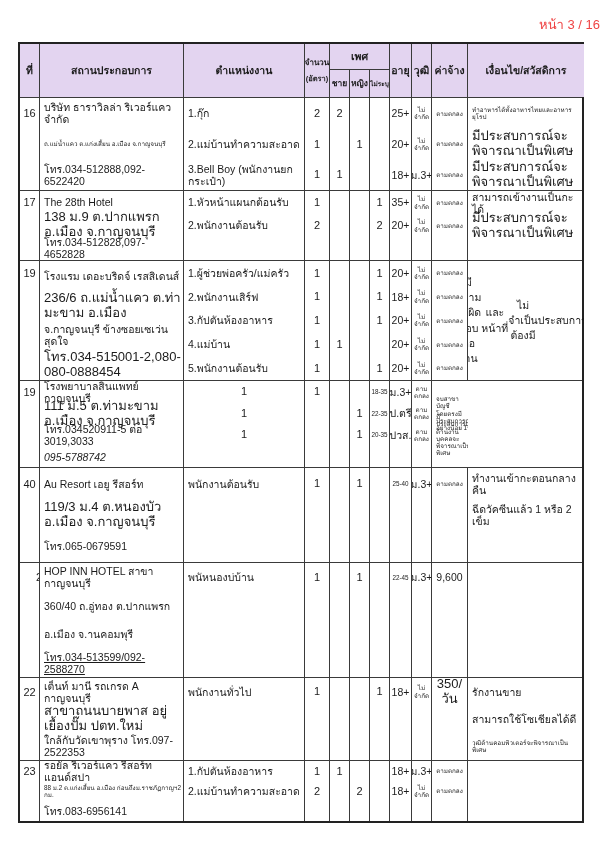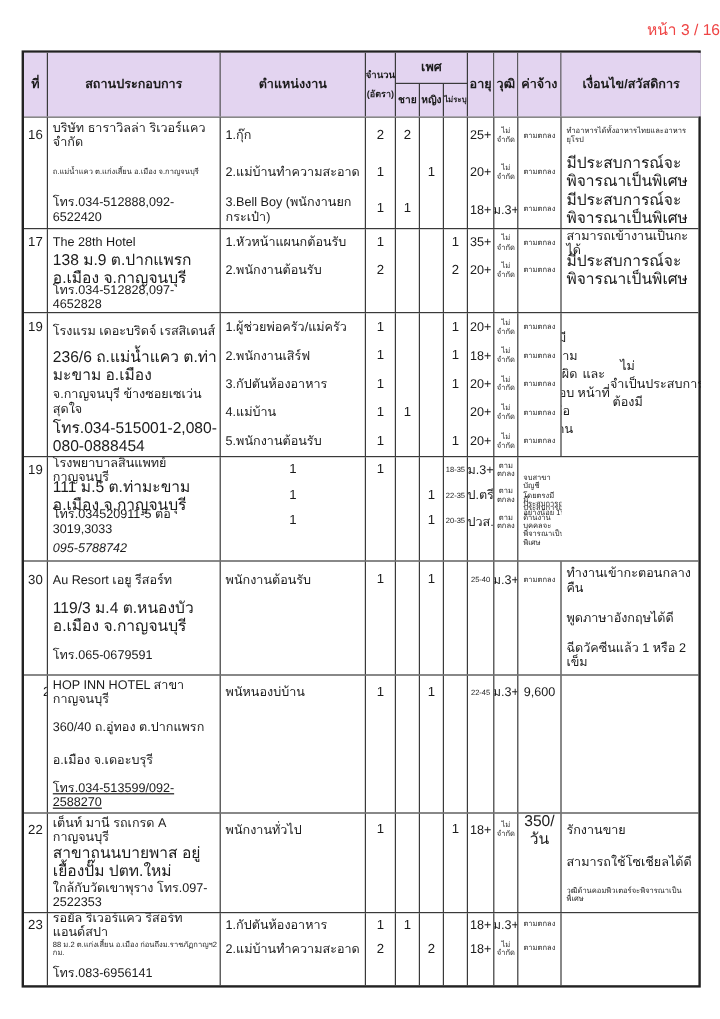--- a/index.html
+++ b/index.html
@@ -328,21 +328,21 @@
         </div>
         <div class="cell last">
           <div class="slot left" style="height: 21.75px;"></div>
           <div class="slot left sz-t" style="height: 21.75px;">จบสาขาบัญชีโดยตรงมีประสบการณ์อย่างน้อย 1ปี</div>
           <div class="slot left sz-t" style="height: 21.75px;">มีประสบการณ์ด้านงานบุคคลจะพิจารณาเป็นพิเศษ</div>
           <div class="slot left" style="height: 21.75px;"></div>
         </div>
       </div>
       <div class="grid record" style="height: 95px;">
         <div class="cell">
-          <div class="slot center num" style="height: 31.6667px;">30</div>
+          <div class="slot center num" style="height: 31.6667px;">40</div>
         </div>
         <div class="cell">
           <div class="slot left sz-n" style="height: 31.6667px;">Au Resort เอยู รีสอร์ท</div>
           <div class="slot left sz-s" style="height: 31.6667px;">119/3 ม.4 ต.หนองบัว อ.เมือง จ.กาญจนบุรี</div>
           <div class="slot left sz-n" style="height: 31.6667px;">โทร.065-0679591</div>
         </div>
         <div class="cell">
           <div class="slot left sz-n" style="height: 31.6667px;">พนักงานต้อนรับ</div>
           <div class="slot left sz-n" style="height: 31.6667px;"></div>
           <div class="slot left sz-n" style="height: 31.6667px;"></div>
@@ -377,32 +377,31 @@
           <div class="slot center" style="height: 31.6667px;"></div>
           <div class="slot center" style="height: 31.6667px;"></div>
         </div>
         <div class="cell">
           <div class="slot center sz-t" style="height: 31.6667px;">ตามตกลง</div>
           <div class="slot center" style="height: 31.6667px;"></div>
           <div class="slot center" style="height: 31.6667px;"></div>
         </div>
         <div class="cell last">
           <div class="slot left sz-n" style="height: 31.6667px;">ทำงานเข้ากะตอนกลางคืน</div>
-          <div class="slot left sz-n" style="height: 31.6667px;">พูดภาษาอังกฤษได้ดี</div>
           <div class="slot left sz-n" style="height: 31.6667px;">ฉีดวัคซีนแล้ว 1 หรือ 2 เข็ม</div>
         </div>
       </div>
       <div class="grid record" style="height: 115px;">
         <div class="cell">
           <div class="slot center num" style="height: 28.75px; padding-left: 22px;">21</div>
         </div>
         <div class="cell">
           <div class="slot left sz-n" style="height: 28.75px;">HOP INN HOTEL สาขากาญจนบุรี</div>
           <div class="slot left sz-n" style="height: 28.75px;">360/40 ถ.อู่ทอง ต.ปากแพรก</div>
-          <div class="slot left sz-n" style="height: 28.75px;">อ.เมือง จ.เดอะบรุรี</div>
+          <div class="slot left sz-n" style="height: 28.75px;">อ.เมือง จ.านคอมพุรี</div>
           <div class="slot left sz-n" style="height: 28.75px; text-decoration: underline;">โทร.034-513599/092-2588270</div>
         </div>
         <div class="cell">
           <div class="slot left sz-n" style="height: 28.75px;">พนัหนองบ่บ้าน</div>
           <div class="slot left sz-n" style="height: 28.75px;"></div>
           <div class="slot left sz-n" style="height: 28.75px;"></div>
           <div class="slot left sz-n" style="height: 28.75px;"></div>
         </div>
         <div class="cell">
           <div class="slot center num" style="height: 28.75px;">1</div>

